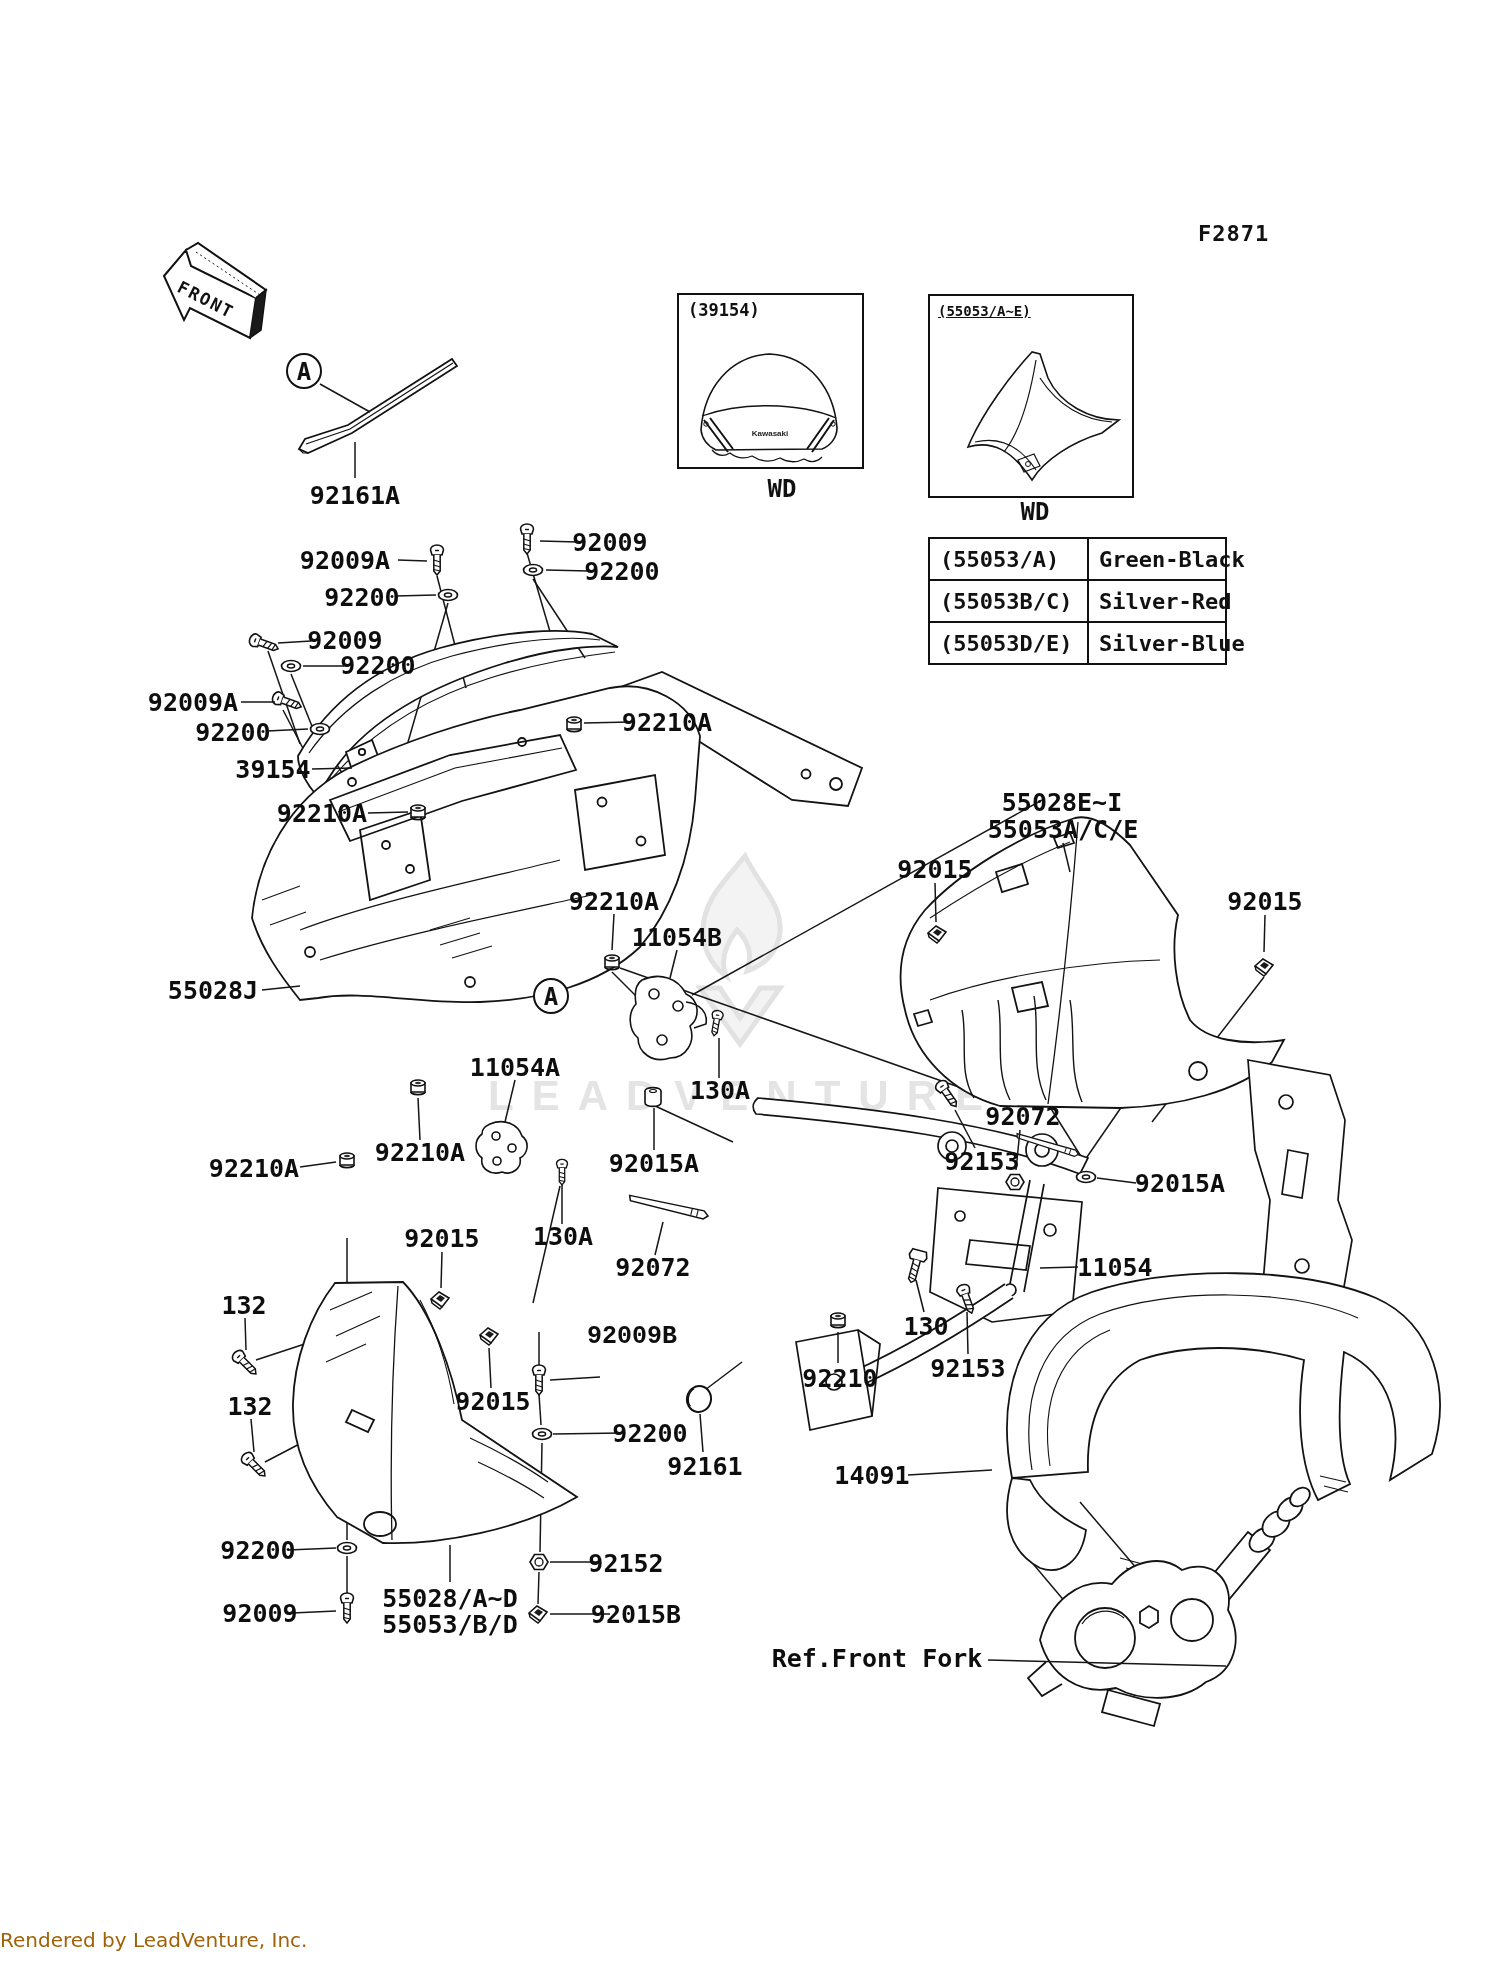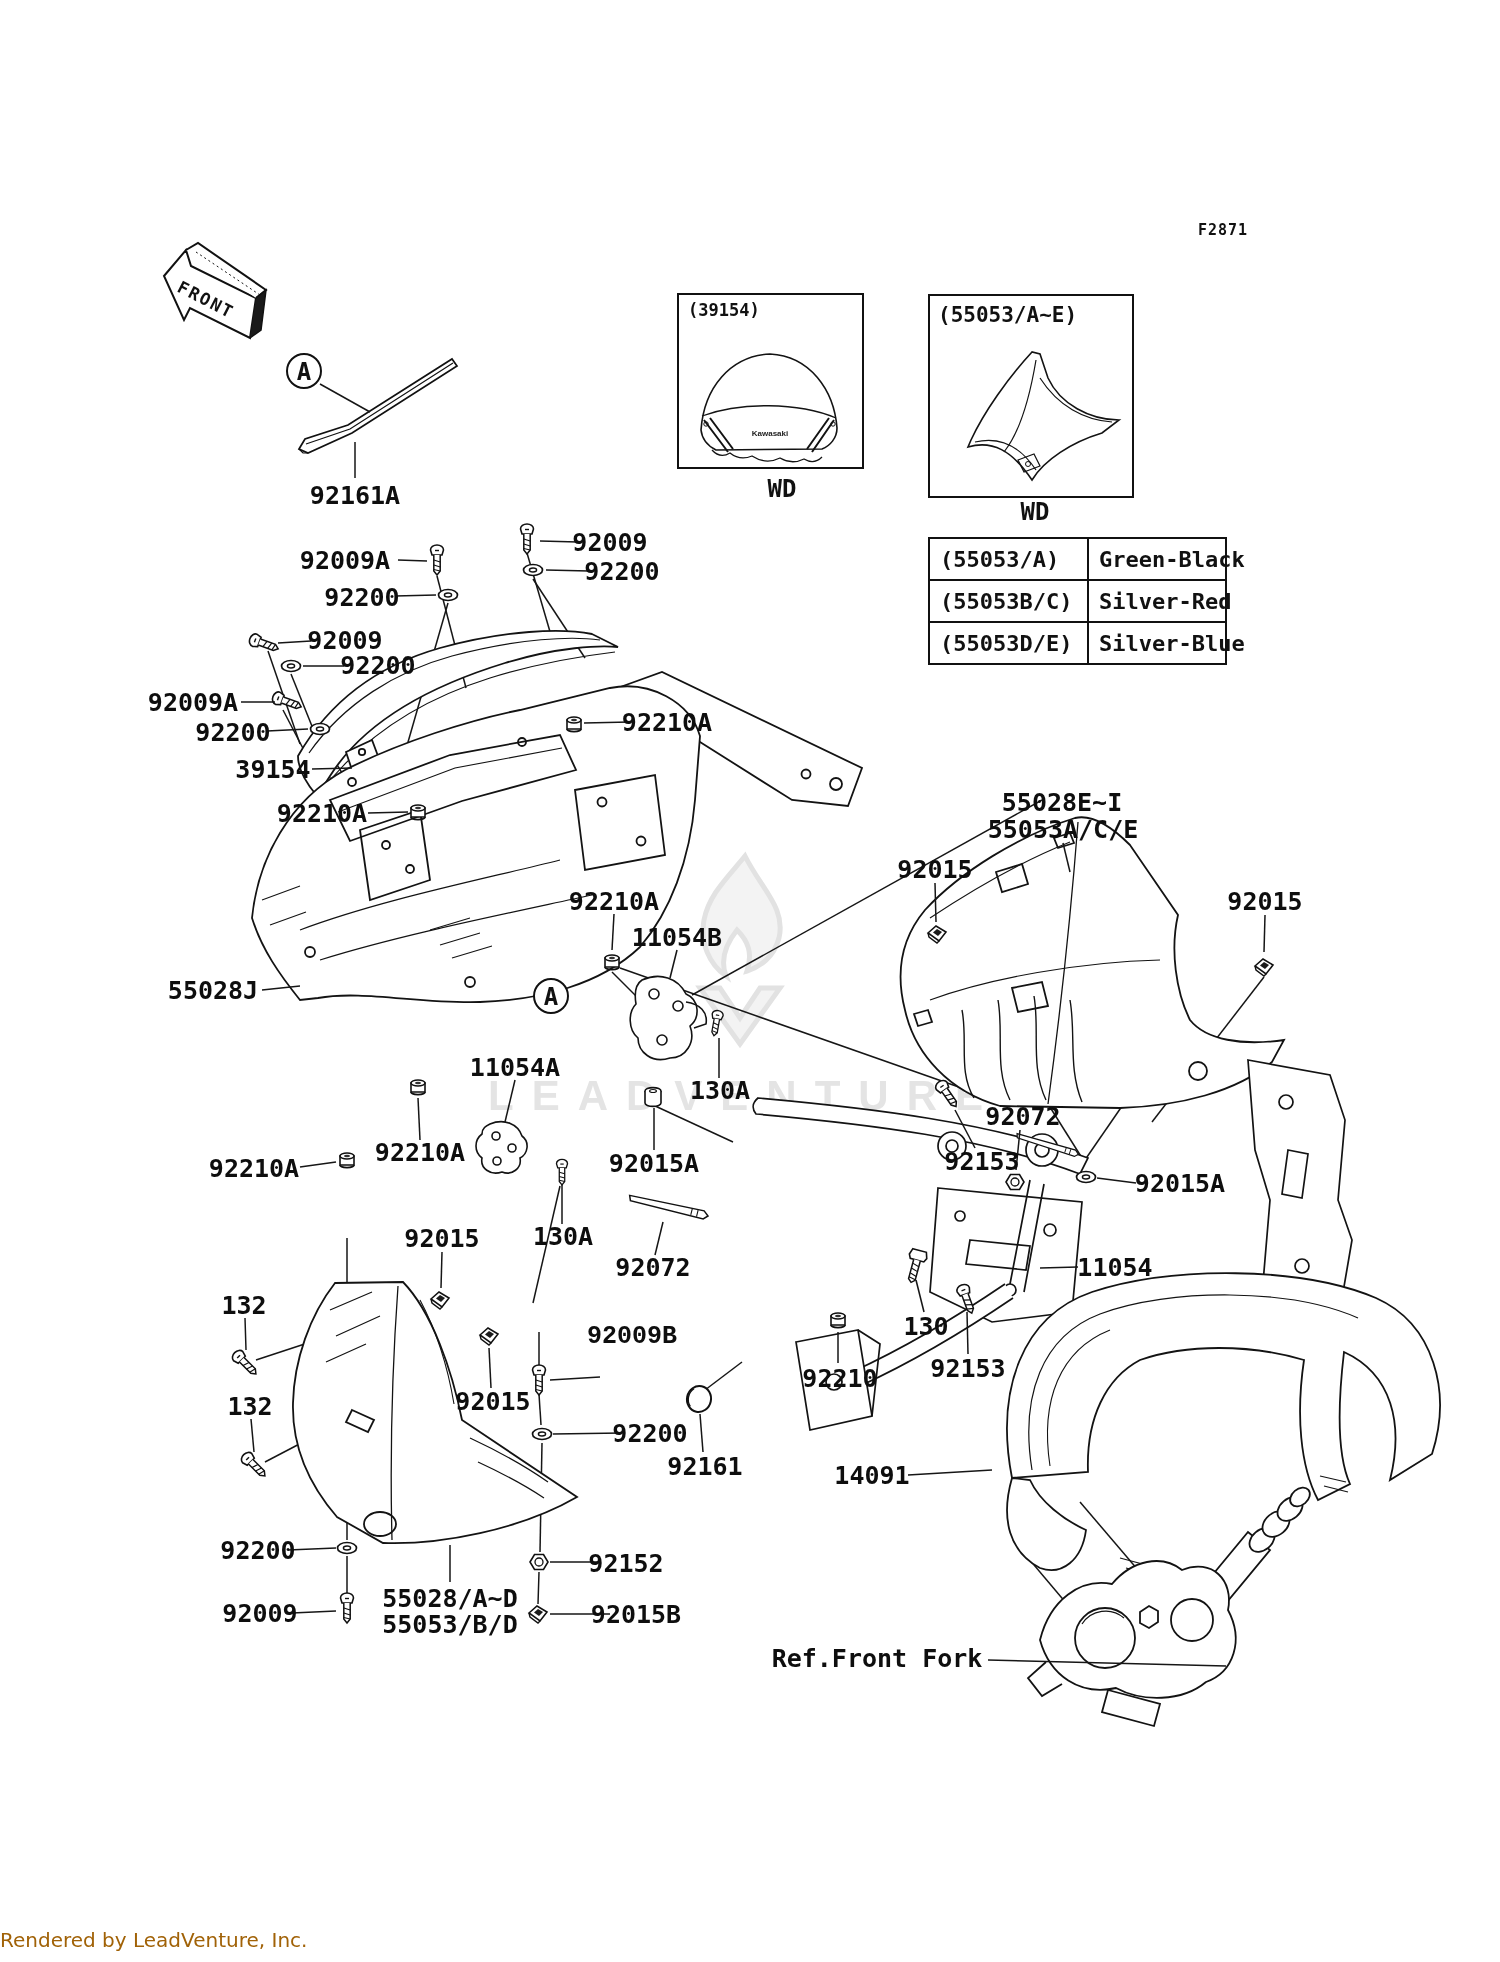--- a/index.html
+++ b/index.html
@@ -1,21 +1,21 @@
 <!DOCTYPE html>
 <html><head>
 <meta charset="utf-8">
 <style>
   html,body{margin:0;padding:0;background:#ffffff;}
   .canvas{position:relative;width:1500px;height:1962px;background:#fff;overflow:hidden;
           font-family:"DejaVu Sans Mono",monospace;color:#111;}
   svg{position:absolute;left:0;top:0;}
   .pl{position:absolute;transform:translate(-50%,-50%);font-weight:bold;font-size:25px;
       letter-spacing:0px;white-space:nowrap;color:#0e0e0e;}
-  .code{position:absolute;font-weight:bold;font-size:15px;letter-spacing:1px;}
+  .code{position:absolute;font-weight:bold;font-size:22px;letter-spacing:1px;}
   .inset{position:absolute;border:2.5px solid #111;background:transparent;}
   .inset-title{position:absolute;font-weight:bold;font-size:22px;white-space:nowrap;}
   .wd{position:absolute;transform:translate(-50%,-50%);font-weight:bold;font-size:24px;}
   table.colors{position:absolute;border-collapse:collapse;table-layout:fixed;}
   table.colors td{border:2.5px solid #111;font-weight:bold;font-size:22px;
       font-family:"DejaVu Sans Mono",monospace;padding:0 0 0 10px;height:40px;white-space:nowrap;}
   .wm-text{position:absolute;font-family:"Liberation Sans",sans-serif;font-weight:bold;
       font-size:42px;letter-spacing:18px;color:#e4e4e4;}
   .footer{position:absolute;width:100%;text-align:left;font-family:"DejaVu Sans",sans-serif;
       font-size:20px;color:#a16207;letter-spacing:0px;}
@@ -410,21 +410,21 @@
     </g>
   </svg>
 
   <div class="code" style="left:1198px;top:221px;">F2871</div>
 
   <div class="inset" style="left:677px;top:293px;width:183px;height:172px;"></div>
   <div class="inset-title" style="left:688px;top:300px;font-size:17px;">(39154)</div>
   <div class="wd" style="left:782px;top:489px;">WD</div>
 
   <div class="inset" style="left:928px;top:294px;width:202px;height:200px;"></div>
-  <div class="inset-title" style="left:938px;top:303px;font-size:21px;">(55053/A~E)</div>
+  <div class="inset-title" style="left:938px;top:303px;font-size:14px;text-decoration:underline;">(55053/A~E)</div>
   <div class="wd" style="left:1035px;top:512px;">WD</div>
 
   <table class="colors" style="left:928px;top:537px;width:299px;">
     <tbody>
         <tr>
       <td style="width:147px;">(55053/A)</td>
       <td>Green-Black</td>
     </tr>
     <tr>
       <td>(55053B/C)</td>

